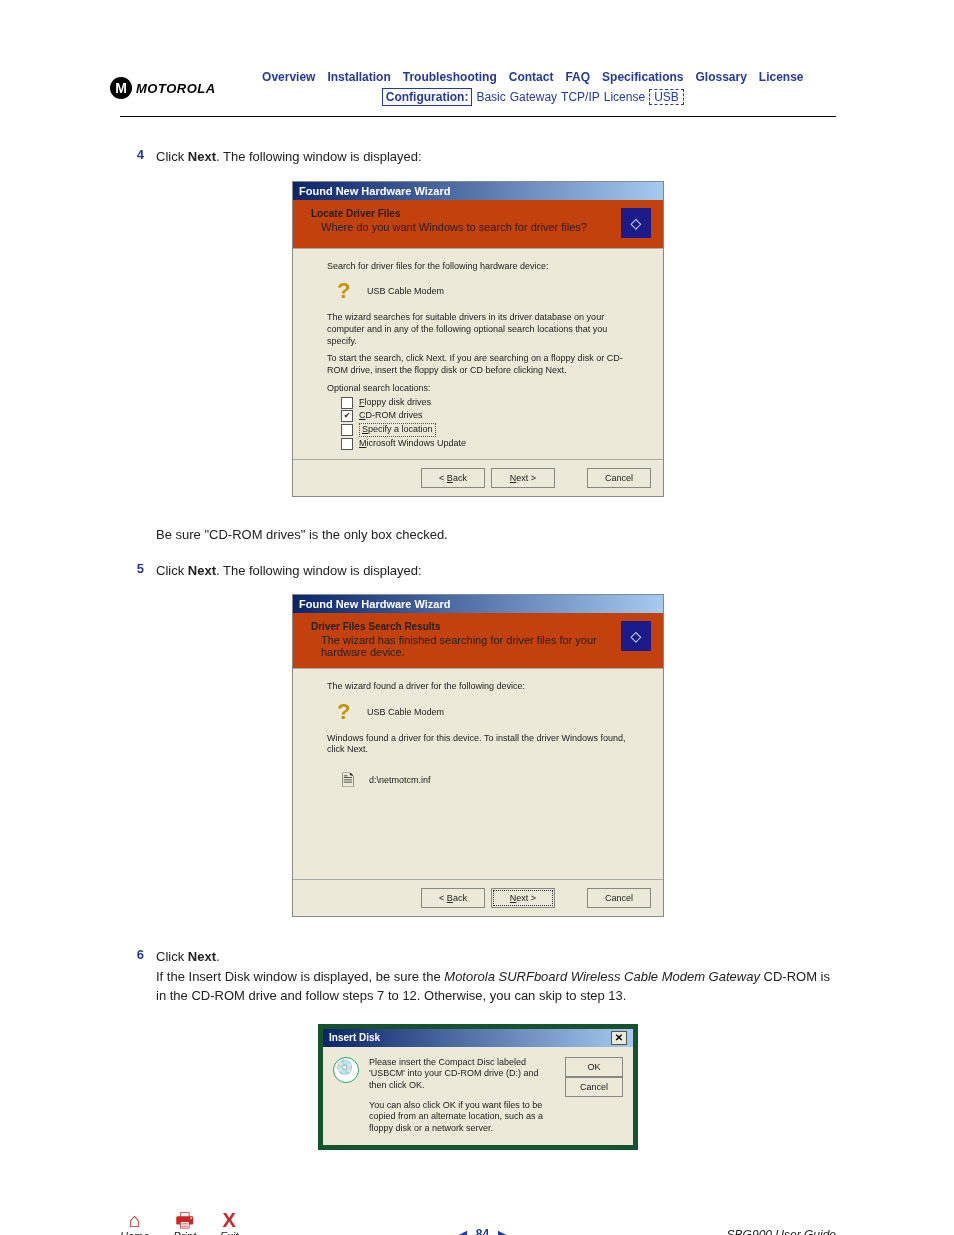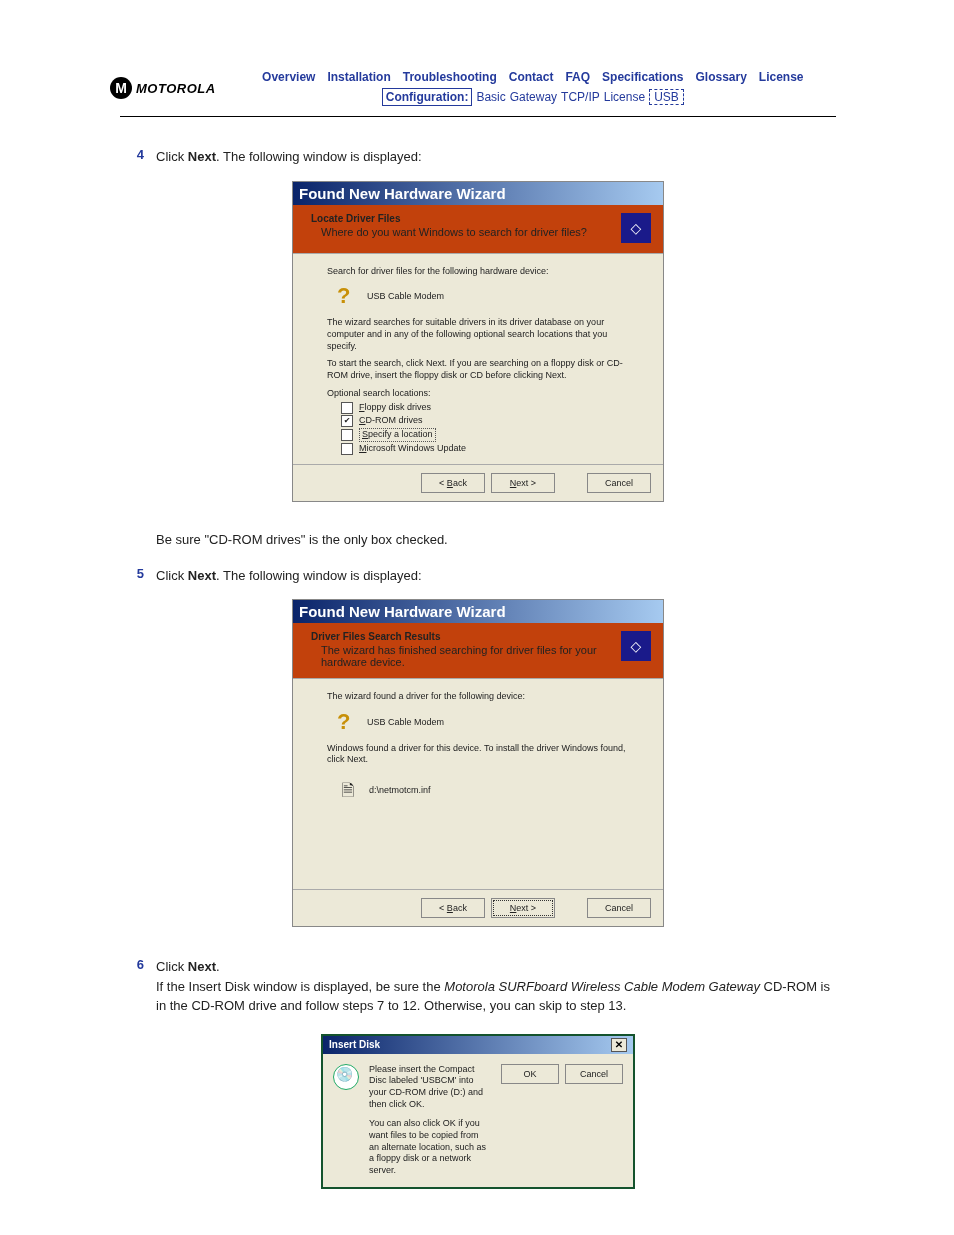--- a/index.html
+++ b/index.html
@@ -123,21 +123,21 @@
     border: 1px solid #888;
     background: #ece9d8;
     font-family: Tahoma, Arial, sans-serif;
     font-size: 10px;
     color: #222;
   }
   .wiz-title {
     background: linear-gradient(to right, #0a246a, #a6caf0);
     color: #fff;
     font-weight: bold;
-    font-size: 15px;
+    font-size: 11px;
     padding: 3px 6px;
   }
   .wiz-banner {
     background: #c2410c;
     padding: 8px 12px 10px 18px;
     display: flex;
     justify-content: space-between;
     border-bottom: 1px solid #aaa;
   }
   .wiz-banner-left { flex: 1; }
@@ -198,21 +198,21 @@
     font-size: 9px;
     display: inline-flex;
     align-items: center;
     justify-content: center;
     cursor: pointer;
   }
   .win-btn.dashed-inner { outline: 1px dotted #333; outline-offset: -3px; }
   .dlg3 {
     width: 310px;
     margin: 14px auto 0 auto;
-    border: 2px solid #14532d;
+    border: 5px solid #14532d;
     background: #ece9d8;
     font-family: Tahoma, Arial, sans-serif;
     font-size: 9px;
   }
   .dlg3-title {
     background: linear-gradient(to right, #0a246a, #a6caf0);
     color: #fff;
     font-weight: bold;
     padding: 2px 6px;
     display: flex;
@@ -233,21 +233,21 @@
     position: relative;
     flex-shrink: 0;
   }
   .dlg3-icon::after{
     content:"💿";
     position:absolute;
     left:2px; top:1px;
     font-size:14px;
   }
   .dlg3-text { flex: 1; line-height: 1.3; }
-  .dlg3-btns { display:flex; flex-direction:row; gap:6px; }
+  .dlg3-btns { display:flex; flex-direction:column; }
   .close-x {
     width: 14px; height: 12px;
     background: #ece9d8;
     color: #000;
     font-size: 10px;
     display:inline-flex; align-items:center; justify-content:center;
     border: 1px solid #555;
     font-weight:bold;
   }
   .footer {

